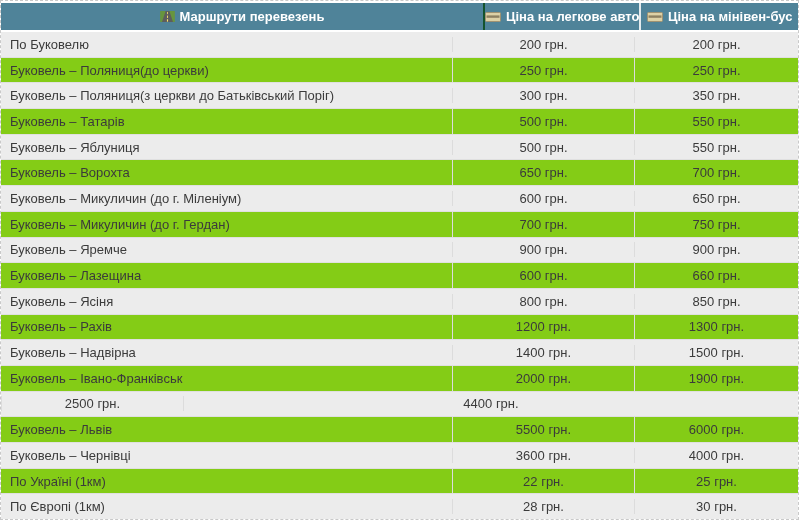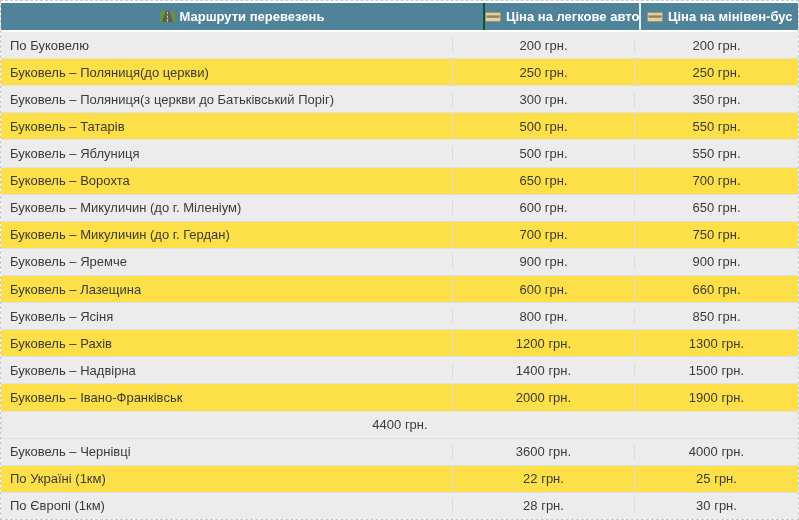--- a/index.html
+++ b/index.html
@@ -17,21 +17,21 @@
     display:flex;align-items:center;justify-content:center;gap:5px;
     box-sizing:border-box;white-space:nowrap;
   }
   .th-route{flex:0 0 482px;}
   .th-car{flex:0 0 146px;border-left:2px solid #14532d;}
   .th-bus{flex:1;border-left:2px solid #e4ebee;align-items:center;}
   .icon{display:inline-flex;align-items:center;line-height:0;}
   .tbody{flex:1;display:flex;flex-direction:column;}
   .tr{flex:1;display:flex;font-size:13px;color:#3b3b3b;}
   .tr.odd{background:#ececec;align-items:center;}
-  .tr.even{background:#fde047;}
+  .tr.even{background:#84cc16;}
   .tr + .tr{border-top:1px solid #e0e0e0;}
   .td{display:flex;align-items:center;box-sizing:border-box;}
   .td-route{flex:0 0 451px;padding-left:9px;}
   .td-car{flex:0 0 182px;border-left:1px solid #dcdcdc;justify-content:center;}
   .td-bus{flex:1;border-left:1px solid #dcdcdc;justify-content:center;}
 </style>
 </head>
 <body>
 
 <div class="price-table">
@@ -132,21 +132,27 @@
         <div class="td td-route">Буковель – Надвірна</div>
         <div class="td td-car">1400 грн.</div>
         <div class="td td-bus">1500 грн.</div>
       </div>
       <div class="tr even">
         <div class="td td-route">Буковель – Івано-Франківськ</div>
         <div class="td td-car">2000 грн.</div>
         <div class="td td-bus">1900 грн.</div>
       </div>
       <div class="tr odd">
+        <div class="td td-car">2500 грн.</div>
         <div class="td td-bus">4400 грн.</div>
+      </div>
+      <div class="tr even">
+        <div class="td td-route">Буковель – Львів</div>
+        <div class="td td-car">5500 грн.</div>
+        <div class="td td-bus">6000 грн.</div>
       </div>
       <div class="tr odd">
         <div class="td td-route">Буковель – Чернівці</div>
         <div class="td td-car">3600 грн.</div>
         <div class="td td-bus">4000 грн.</div>
       </div>
       <div class="tr even">
         <div class="td td-route">По Україні (1км)</div>
         <div class="td td-car">22 грн.</div>
         <div class="td td-bus">25 грн.</div>

